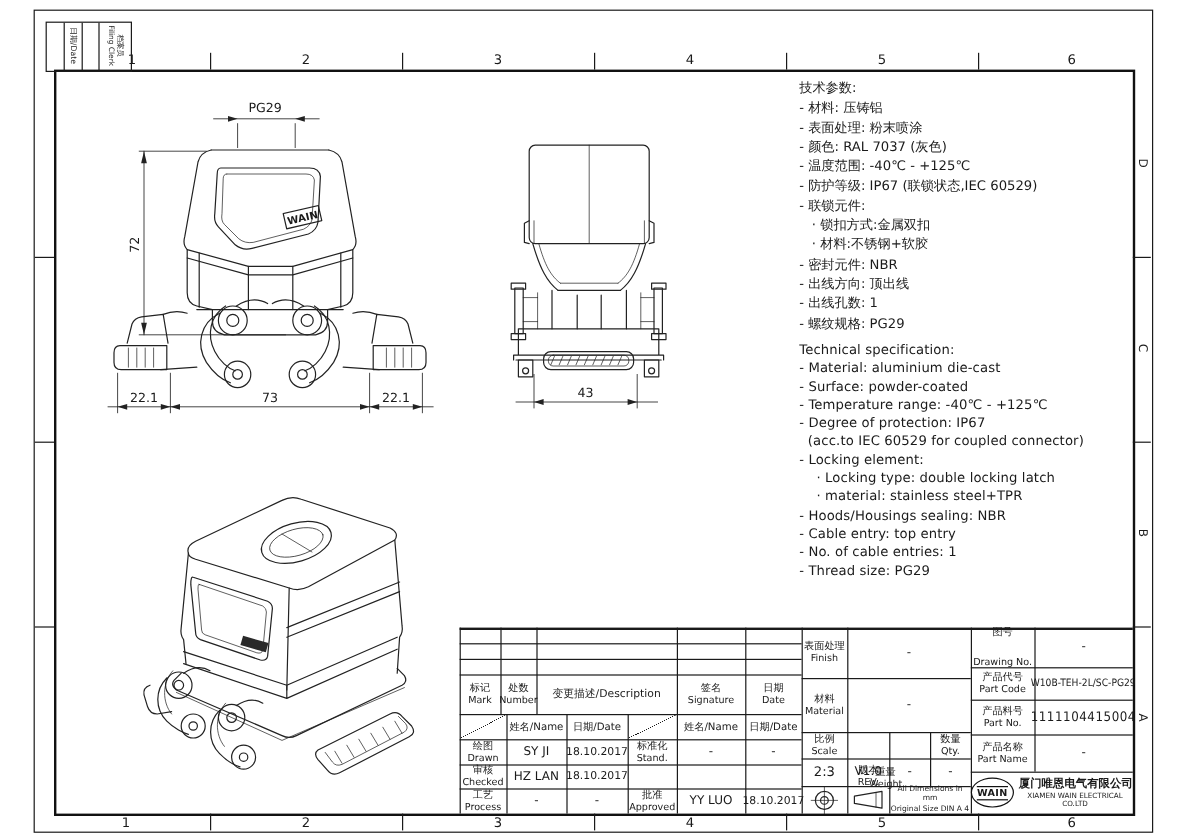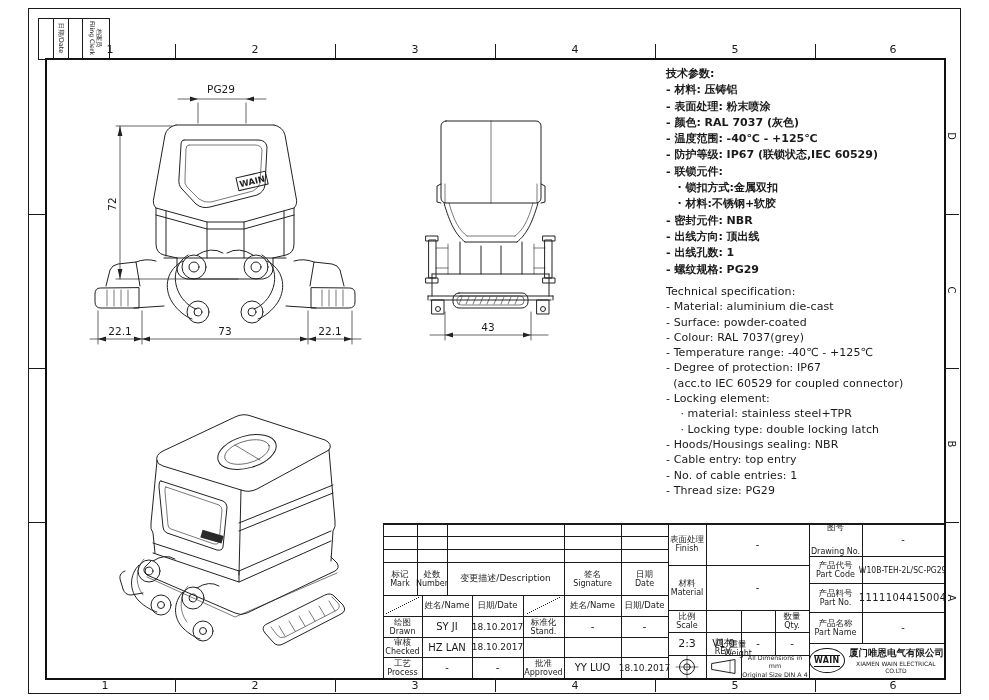--- a/index.html
+++ b/index.html
@@ -227,46 +227,45 @@
       <path d="M102,193 Q114,185 124,191"></path>
       <path d="M30,176 Q24,178 25,184 L28,194 Q30,200 36,200 L48,198"></path>
     </g>
     <g>
       <path d="M170,230 Q166,233 170,238 L178,247 Q182,252 188,249 L246,219 Q252,216 248,210 L240,202 Q236,197 230,200 Z"></path>
       <path class="thin" d="M176,232 L182,240 Q185,244 190,242 L242,215 Q246,212 243,208 L237,202"></path>
       <path class="thin" d="M184,231 L190,241 M194,226 L200,236 M204,221 L210,231 M214,216 L220,226 M224,211 L230,221 M234,206 L240,216"></path>
     </g>
   </svg>
 
-  <div class="specs" style="top:66px;font-weight:bold;">
+  <div class="specs" style="top:66px;">
     <div class="ln">技术参数:</div>
     <div class="ln">- 材料: 压铸铝</div>
     <div class="ln">- 表面处理: 粉末喷涂</div>
     <div class="ln">- 颜色: RAL 7037 (灰色)</div>
     <div class="ln">- 温度范围: -40℃ - +125℃</div>
     <div class="ln">- 防护等级: IP67 (联锁状态,IEC 60529)</div>
     <div class="ln">- 联锁元件:</div>
     <div class="ln">   · 锁扣方式:金属双扣</div>
     <div class="ln">   · 材料:不锈钢+软胶</div>
     <div class="ln">- 密封元件: NBR</div>
     <div class="ln">- 出线方向: 顶出线</div>
     <div class="ln">- 出线孔数: 1</div>
     <div class="ln">- 螺纹规格: PG29</div>
   </div>
   <div class="specs specs-en" style="top:284px;">
     <div class="ln">Technical specification:</div>
     <div class="ln">- Material: aluminium die-cast</div>
     <div class="ln">- Surface: powder-coated</div>
-    <div class="ln">- Colour: RAL 7037(grey)</div>
     <div class="ln">- Temperature range: -40℃ - +125℃</div>
     <div class="ln">- Degree of protection: IP67</div>
     <div class="ln">  (acc.to IEC 60529 for coupled connector)</div>
     <div class="ln">- Locking element:</div>
+    <div class="ln">    · Locking type: double locking latch</div>
     <div class="ln">    · material: stainless steel+TPR</div>
-    <div class="ln">    · Locking type: double locking latch</div>
     <div class="ln">- Hoods/Housings sealing: NBR</div>
     <div class="ln">- Cable entry: top entry</div>
     <div class="ln">- No. of cable entries: 1</div>
     <div class="ln">- Thread size: PG29</div>
   </div>
 
   <div class="abs" style="left:383px;top:523px;width:561px;height:155px;">
 
     <div class="hl" style="left:0;top:0;width:561px;height:1.5px;"></div>
     <div class="hl" style="left:0;top:13px;width:285px;"></div>

